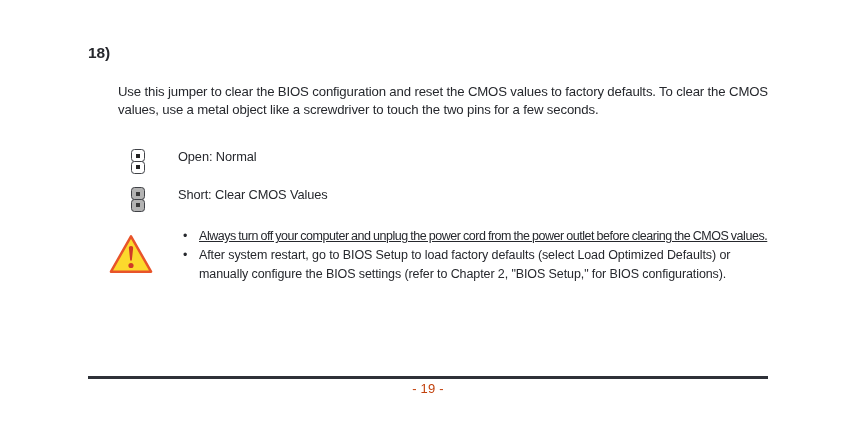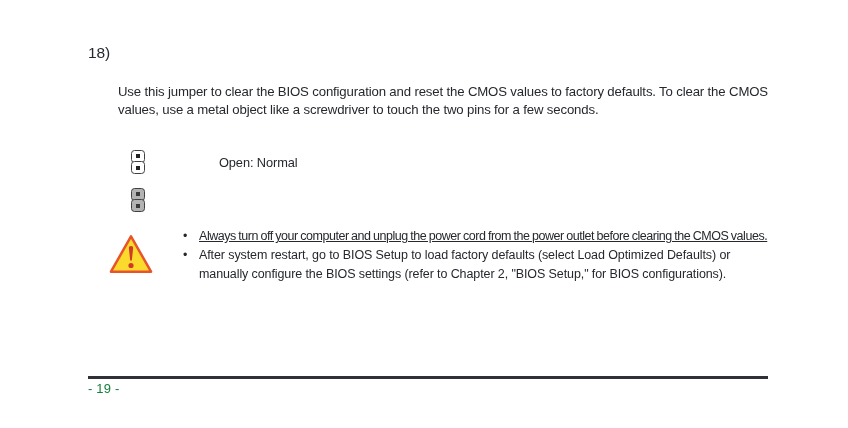--- a/index.html
+++ b/index.html
@@ -20,42 +20,41 @@
   .content {
     position: absolute;
     left: 88px;
     top: 44px;
     width: 680px;
   }
   
   .heading {
     display: flex;
     font-size: 15.5px;
-    font-weight: normal;
+    font-weight: bold;
     line-height: 18px;
     letter-spacing: -0.1px;
   }
   .heading .num { width: 30px; flex: 0 0 30px; }
   
   .desc {
     margin-left: 30px;
     margin-top: 21px;
     width: 650px;
     font-size: 13.2px;
     line-height: 18px;
     letter-spacing: -0.15px;
   }
   
   .jumper-legend { margin-left: 42px; margin-top: 30px; }
   .jumper-row {
     display: flex;
-    align-items: center;
+    align-items: flex-start;
     margin-bottom: 12px;
     height: 26px;
-    gap: 41px;
   }
   .jumper-icon {
     width: 15px;
     display: flex;
     flex-direction: column;
     align-items: center;
     flex: 0 0 15px;
   }
   .pin {
     width: 14px;
@@ -122,22 +121,23 @@
     top: 376px;
     width: 680px;
     height: 3px;
     background: #2e3138;
   }
   .page-number {
     position: absolute;
     left: 88px;
     top: 381px;
     width: 680px;
+    text-align: center;
     font-size: 13px;
-    color: #15803d;
+    color: #c2410c;
     letter-spacing: 0.2px;
   }
 </style>
 </head>
 <body>
 
 <div class="page">
   <div class="content">
 
     <div class="heading">
@@ -154,20 +154,21 @@
           <span class="pin"></span>
         </span>
         <span class="jumper-label">Open: Normal</span>
       </div>
 
       <div class="jumper-row">
         <span class="jumper-icon short">
           <span class="pin"></span>
           <span class="pin"></span>
         </span>
+        <span class="jumper-label">Short: Clear CMOS Values</span>
       </div>
 
     </div>
 
     <div class="caution">
       <span class="caution-icon-wrap">
         <svg width="46" height="42" viewBox="0 0 48 44" aria-hidden="true">
           <path d="M24 3.5 L45 40.5 L3 40.5 Z" fill="#fcd92d" stroke="#e8542a" stroke-width="2.6" stroke-linejoin="round"></path>
           <path d="M24 13.5 c 1.8 0 2.4 1.1 2.2 2.8 l -1.2 11.2 c -0.1 1 -0.5 1.6 -1 1.6 c -0.5 0 -0.9 -0.6 -1 -1.6 l -1.2 -11.2 c -0.2 -1.7 0.4 -2.8 2.2 -2.8 Z" fill="#cf3a28"></path>
           <circle cx="24" cy="34" r="2.7" fill="#cf3a28"></circle>

